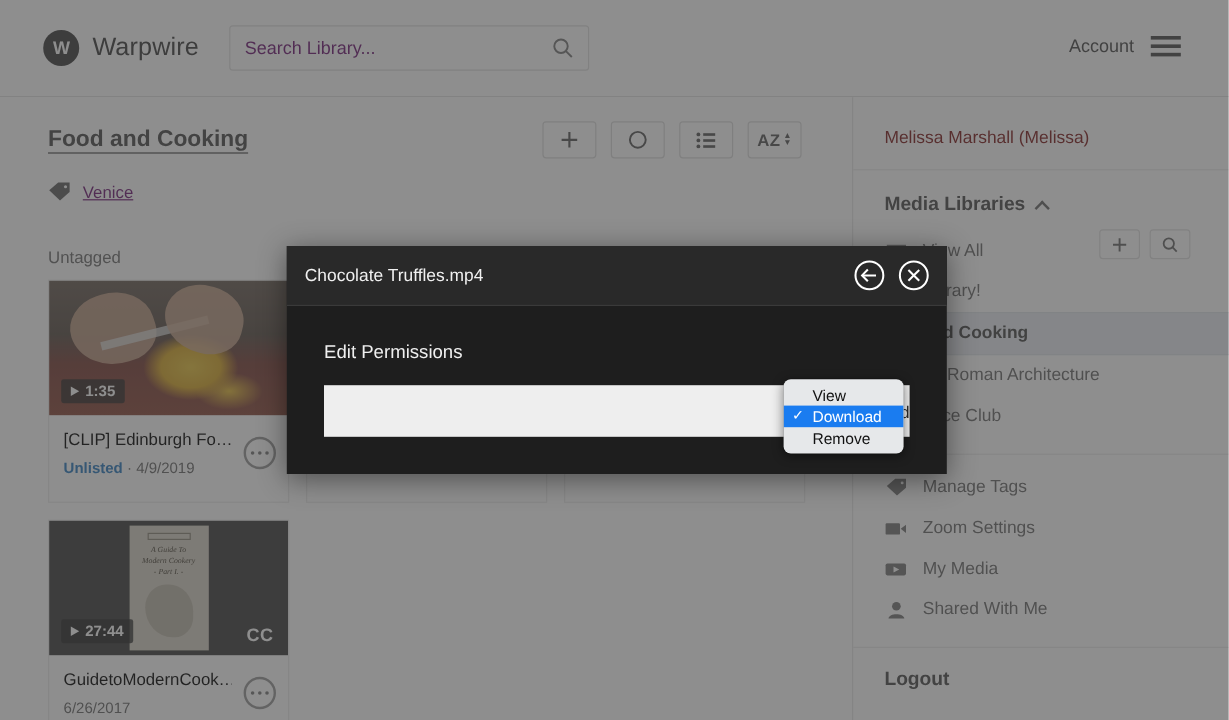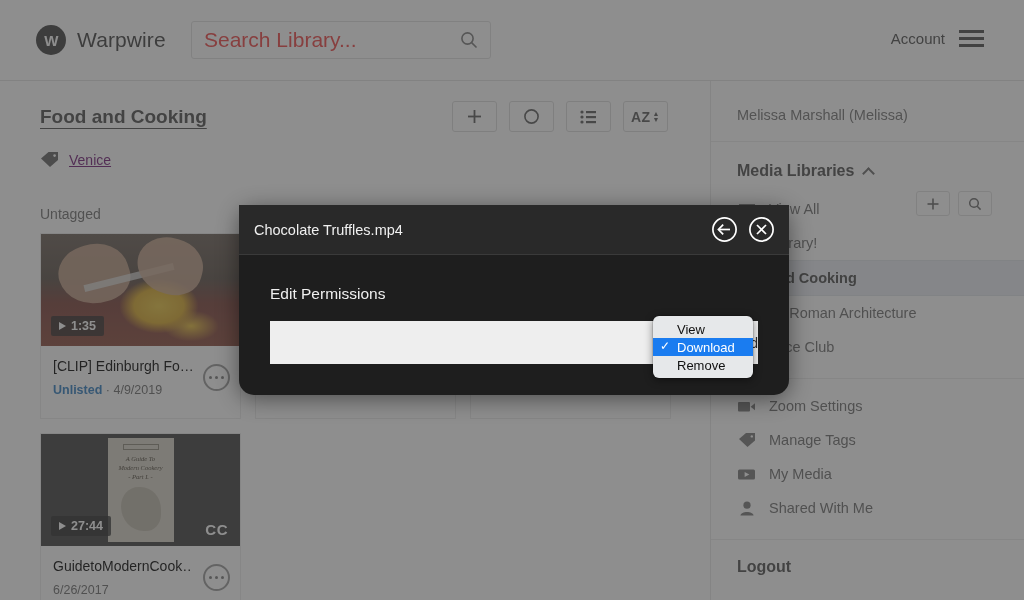--- a/index.html
+++ b/index.html
@@ -26,21 +26,21 @@
     display: flex; align-items: center; justify-content: center;
     font-size: 15px; font-weight: bold; letter-spacing: -0.5px;
   }
   .brand-name { margin-left: 11px; font-size: 21px; color: #3e3e3e; letter-spacing: .1px; }
 
   .searchbox {
     position: absolute; left: 191px; top: 21px; width: 300px; height: 38px;
     border: 1px solid #e0e0e0; border-radius: 3px; background: #fff;
     display: flex; align-items: center; padding: 0 12px;
   }
-  .searchbox .ph { font-size: 21px; color: #ef4444; flex: 1; }
+  .searchbox .ph { font-size: 15px; color: #701a75; flex: 1; }
   .icon-svg { display: block; }
 
   .acct {
     position: absolute; right: 40px; top: 30px;
     display: flex; align-items: center; gap: 14px;
   }
   .acct-label { font-size: 15px; color: #4a4a4a; }
   .hamburger { display: flex; flex-direction: column; gap: 4px; }
   .hamburger span { display: block; width: 25px; height: 3px; background: #4a4a4a; }
 
@@ -116,21 +116,21 @@
   }
   .th-book .bt { font-family:"Liberation Serif", serif; font-size:6.5px; color:#4a4438; text-align:center; line-height:9px; font-style:italic;}
   .th-book .stamp { width:36px; height:6px; border:0.8px solid #8d8879; margin-bottom:4px;}
   .th-book .fig { margin-top:6px; width:40px; height:44px; border-radius:46% 54% 40% 60%; background:#b9b3a4; opacity:.85;}
 
   
   .sidebar {
     position: absolute; right: 0; top: 81px; width: 314px; bottom: 0;
     background: #fff; border-left: 1px solid #e6e6e6;
   }
-  .sb-user { padding: 26px 0 18px 26px; font-size: 14.5px; color: #737373; border-bottom: 1px solid #ececec; }
+  .sb-user { padding: 26px 0 18px 26px; font-size: 14.5px; color: #7f1d1d; border-bottom: 1px solid #ececec; }
   .sb-head {
     display: flex; align-items: center; gap: 10px;
     padding: 20px 0 12px 26px; font-size: 16px; font-weight: bold; color: #4c4c4c;
   }
   .chev-up { width: 9px; height: 9px; border-left: 2px solid #6a6a6a; border-top: 2px solid #6a6a6a; transform: rotate(45deg); margin-top:4px;}
   .sb-row {
     position: relative; display: flex; align-items: center; gap: 13px;
     padding: 9px 0 9px 26px; font-size: 14.5px; color: #6d6d6d;
   }
   .sb-row.active { background: #e9edf2; color: #4a4a4a; font-weight: bold; border-top:1px solid #dfe4ea; border-bottom:1px solid #dfe4ea;}
@@ -142,21 +142,21 @@
   .sb-sep { height: 1px; background: #ececec; margin: 14px 0 10px 0; }
   .sb-logout { padding: 18px 0 18px 26px; font-size: 16px; font-weight: bold; color: #4c4c4c; border-top:1px solid #ececec; margin-top: 14px;}
   .ic { width: 19px; display: flex; justify-content: center; color: #6d6d6d; }
 
   
   .overlay { position: absolute; inset: 0; background: rgba(60,60,60,.58); }
 
   
   .modal {
     position: absolute; left: 239px; top: 205px; width: 550px; height: 190px;
-    background: #1e1e1e; box-shadow: 0 4px 22px rgba(0,0,0,.45); border-radius: 15px;
+    background: #1e1e1e; box-shadow: 0 4px 22px rgba(0,0,0,.45);
   }
   .modal-head {
     height: 50px; background: #292929; border-bottom: 1px solid #3a3a3a;
     display: flex; align-items: center; padding: 0 14px 0 15px;
   }
   .modal-title { font-size: 14.5px; color: #f0f0f0; flex: 1; }
   .m-btn { width: 27px; height: 27px; margin-left: 10px; color:#fff; }
   .modal-body { padding: 30px 31px 0 31px; }
   .modal-h2 { font-size: 15.5px; color: #efefef; margin-bottom: 18px; }
   .perm-row {
@@ -422,35 +422,35 @@
             <rect x="1" y="5.5" width="16" height="7" fill="#6f6f6f"></rect>
           </svg>
         </span>
         <span>pace Club</span>
       </div>
 
       <div class="sb-sep"></div>
 
       <div class="sb-row">
         <span class="ic">
+          <svg class="icon-svg" width="18" height="16" viewBox="0 0 18 16">
+            <path d="M1 7 L8 1 L17 1 L17 8.5 L9.5 15 Z" fill="#777"></path>
+            <circle cx="13.8" cy="4.4" r="1.2" fill="#fff"></circle>
+          </svg>
+        </span>
+        <span>Manage Tags</span>
+      </div>
+      <div class="sb-row">
+        <span class="ic">
           <svg class="icon-svg" width="19" height="13" viewBox="0 0 19 13">
             <rect x="1" y="2" width="12" height="9.5" rx="1" fill="#777"></rect>
             <path d="M13.6 6.7 L18 3.2 L18 10.2 Z" fill="#777"></path>
           </svg>
         </span>
         <span>Zoom Settings</span>
-      </div>
-      <div class="sb-row">
-        <span class="ic">
-          <svg class="icon-svg" width="18" height="16" viewBox="0 0 18 16">
-            <path d="M1 7 L8 1 L17 1 L17 8.5 L9.5 15 Z" fill="#777"></path>
-            <circle cx="13.8" cy="4.4" r="1.2" fill="#fff"></circle>
-          </svg>
-        </span>
-        <span>Manage Tags</span>
       </div>
       <div class="sb-row">
         <span class="ic">
           <svg class="icon-svg" width="19" height="13" viewBox="0 0 19 13">
             <rect x="1" y="1.5" width="17" height="10" rx="1.5" fill="#777"></rect>
             <path d="M7.6 4 L12.4 6.5 L7.6 9 Z" fill="#fff"></path>
           </svg>
         </span>
         <span>My Media</span>
       </div>

